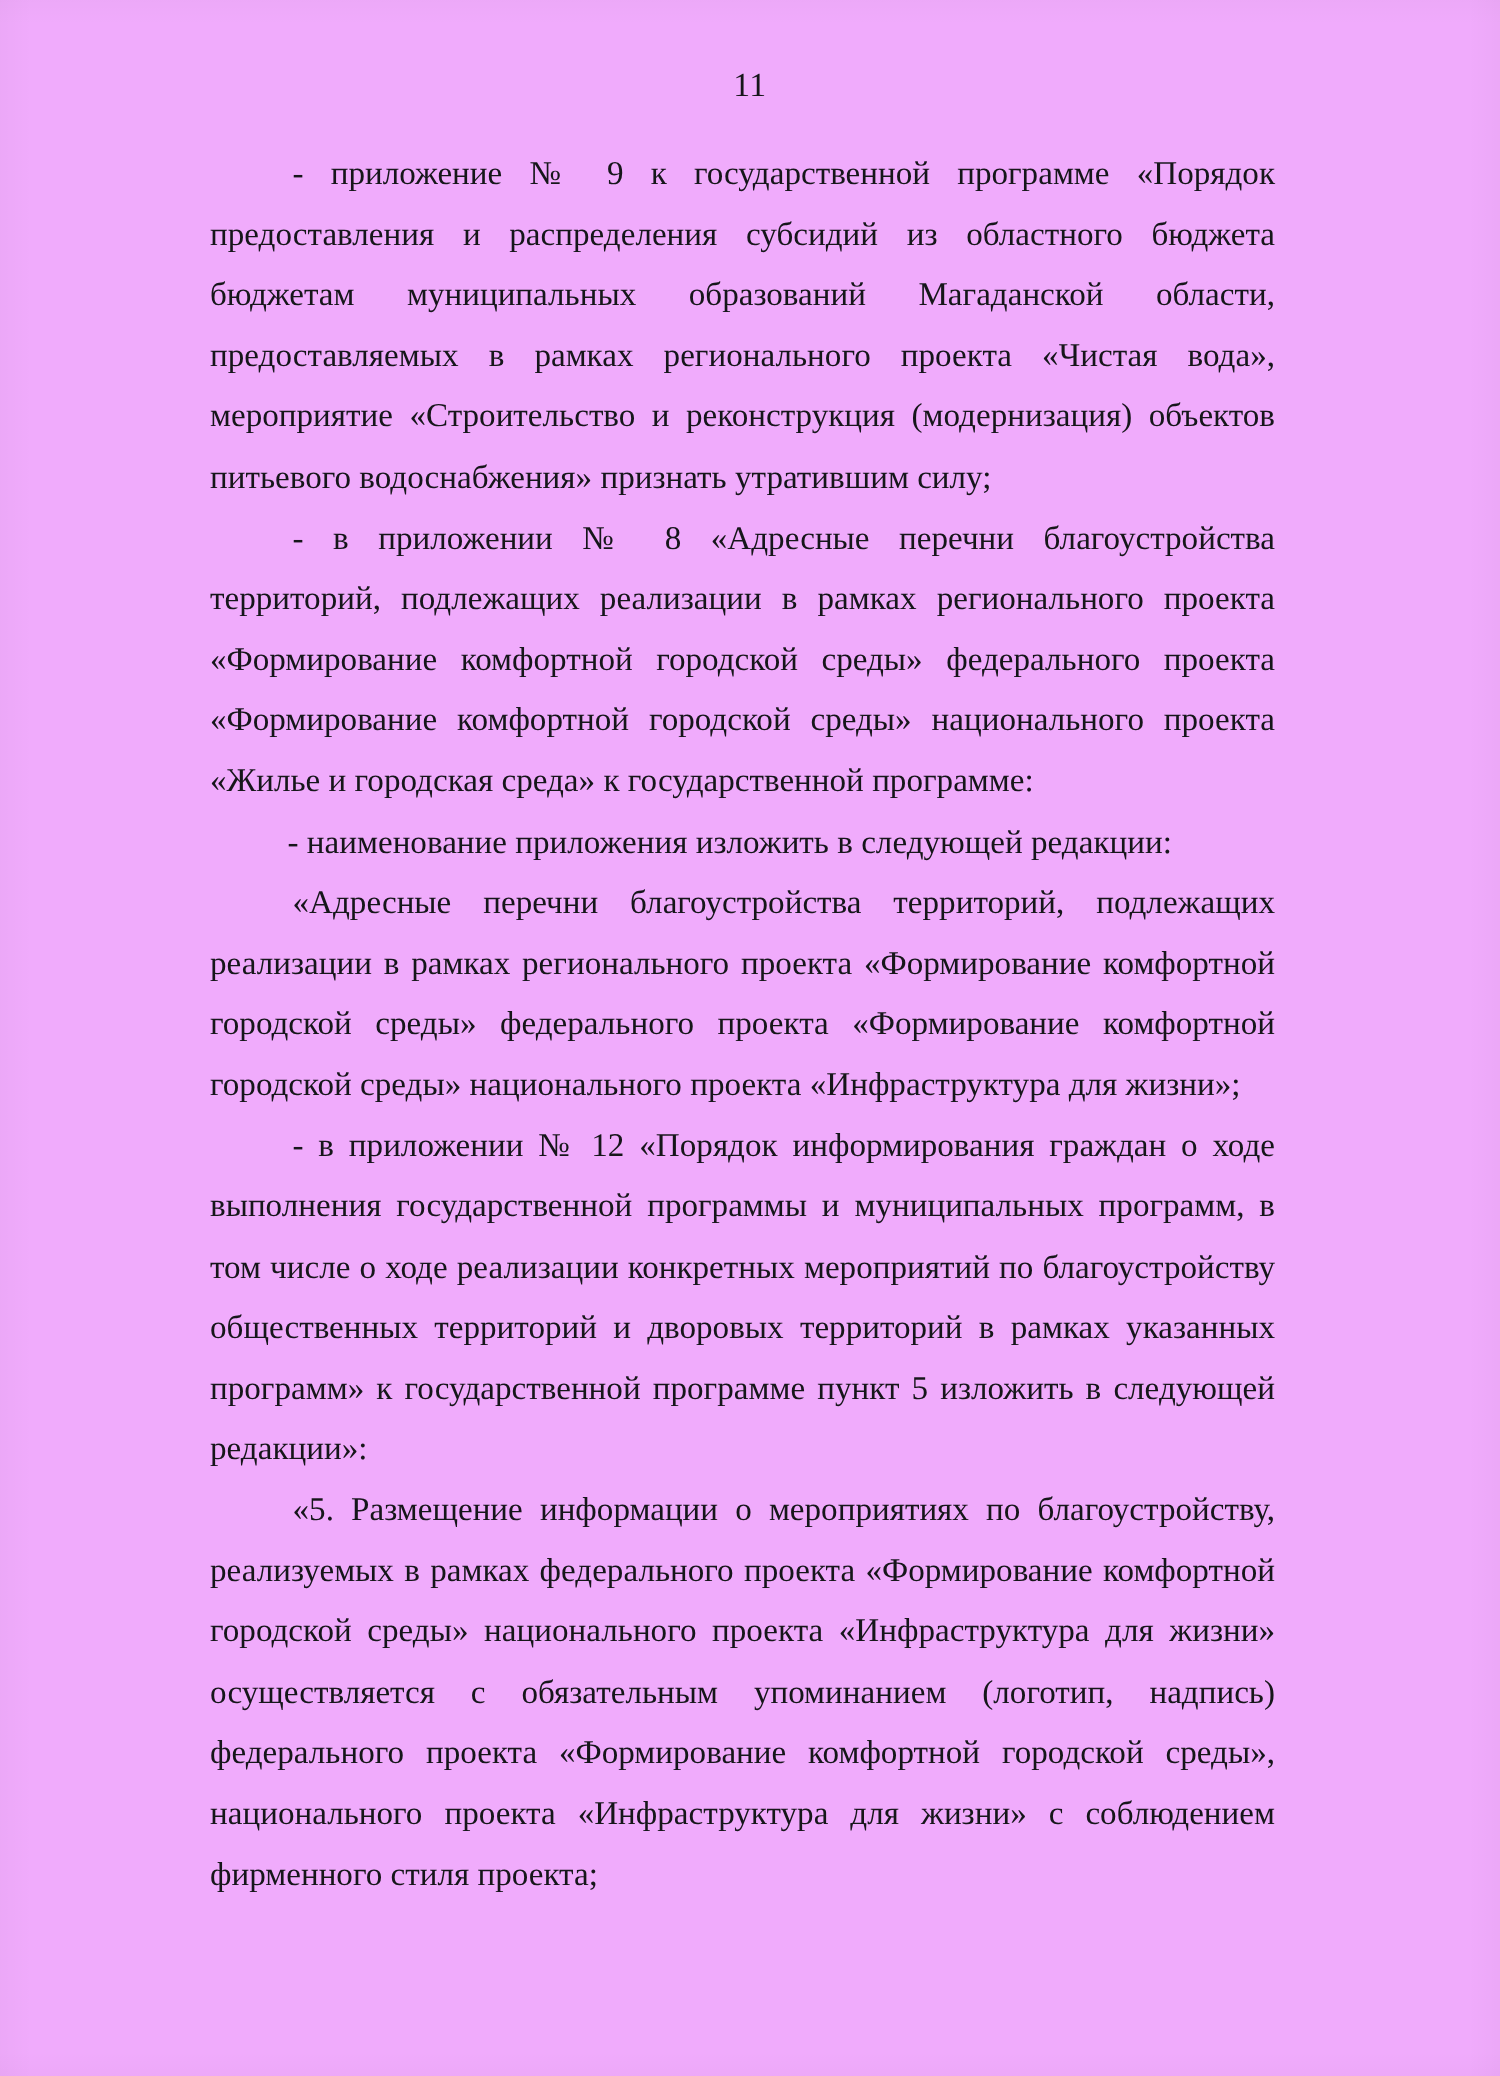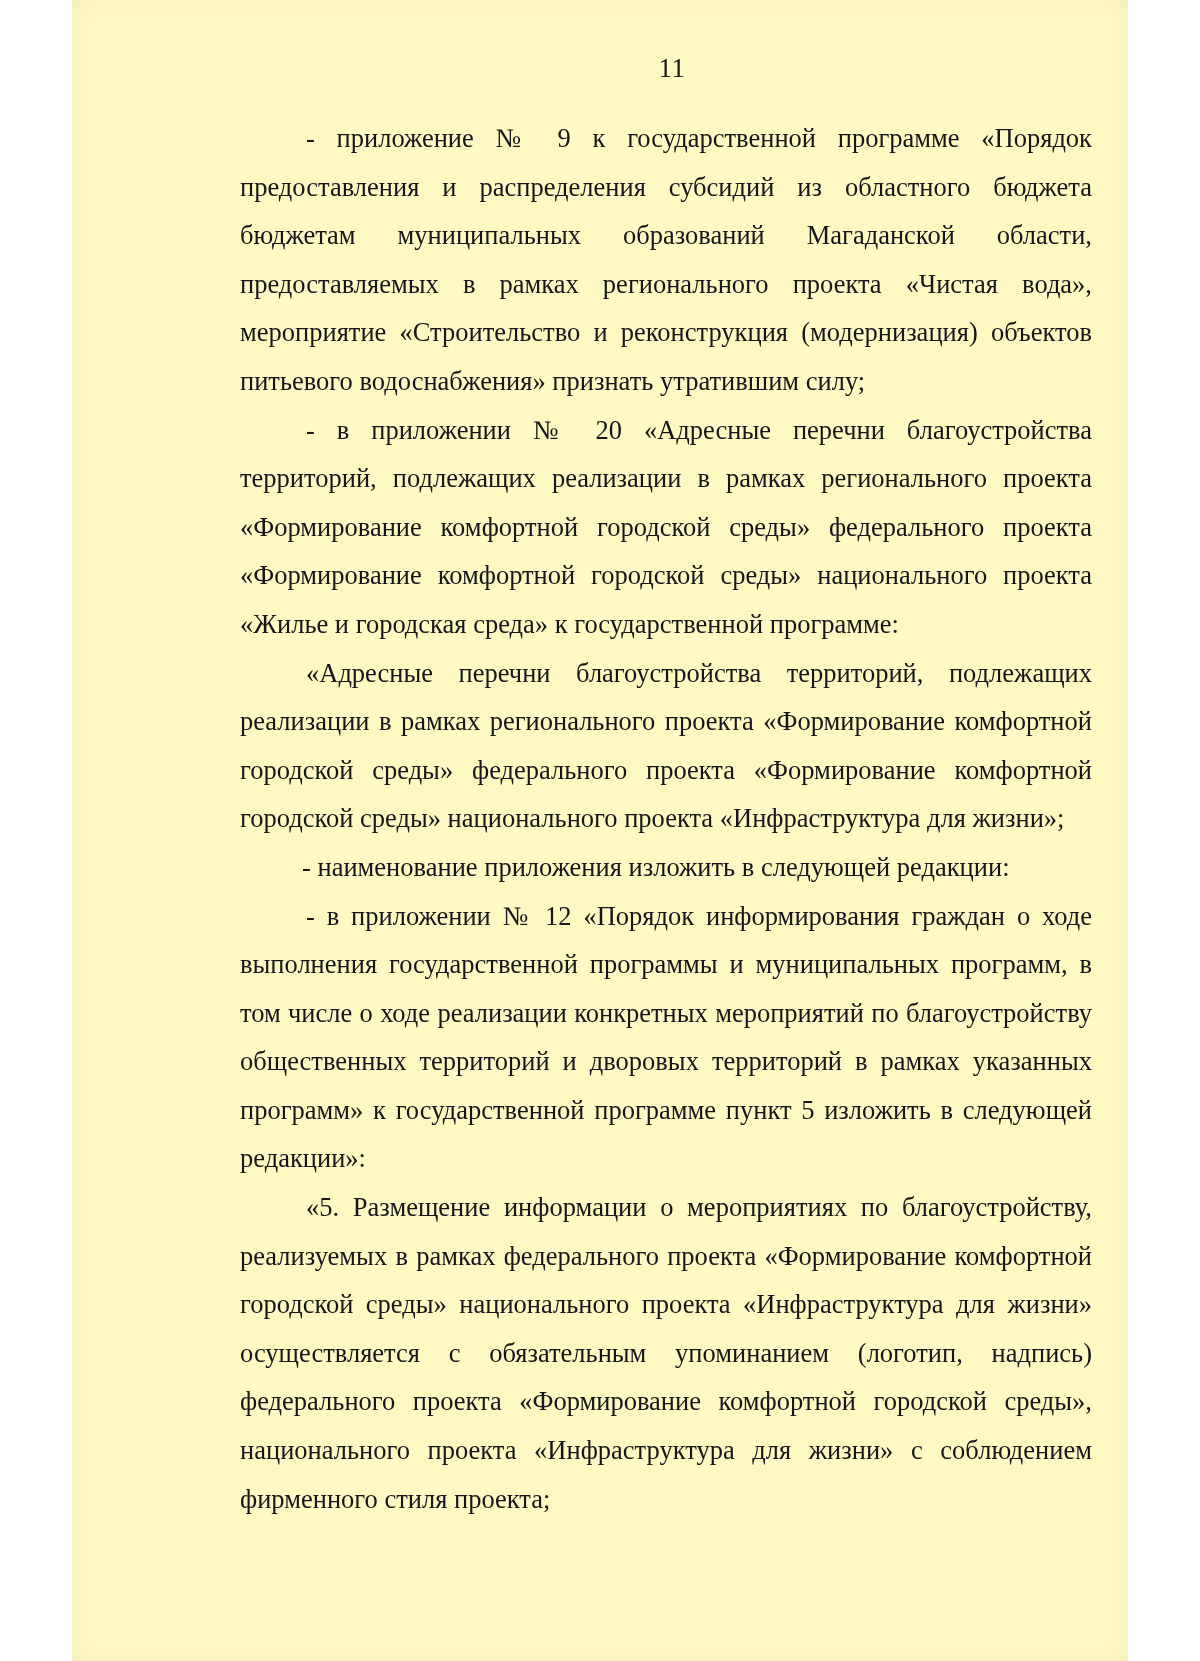--- a/index.html
+++ b/index.html
@@ -7,24 +7,24 @@
     margin: 0;
     padding: 0;
     background: #ffffff;
   }
   body {
     font-family: "Liberation Serif", "DejaVu Serif", serif;
     color: #111111;
   }
   .page {
     position: relative;
-    width: 1056px;
+    width: 1200px;
     height: 1661px;
     margin: 0 auto;
-    background: #fef9c3;
+    background: #f0abfc;
     overflow: hidden;
     box-sizing: border-box;
   }
   
   .page::before {
     content: "";
     position: absolute;
     inset: 0;
     pointer-events: none;
     background:
@@ -76,25 +76,25 @@
 <body>
 
 <div class="page">
 
   <div class="page-number">11</div>
 
   <div class="body-text">
 
     <p class="para">- приложение № 9 к государственной программе «Порядок предоставления и распределения субсидий из областного бюджета бюджетам муниципальных образований Магаданской области, предоставляемых в рамках регионального проекта «Чистая вода», мероприятие «Строительство и реконструкция (модернизация) объектов питьевого водоснабжения» признать утратившим силу;</p>
 
-    <p class="para">- в приложении № 20 «Адресные перечни благоустройства территорий, подлежащих реализации в рамках регионального проекта «Формирование комфортной городской среды» федерального проекта «Формирование комфортной городской среды» национального проекта «Жилье и городская среда» к государственной программе:</p>
+    <p class="para">- в приложении № 8 «Адресные перечни благоустройства территорий, подлежащих реализации в рамках регионального проекта «Формирование комфортной городской среды» федерального проекта «Формирование комфортной городской среды» национального проекта «Жилье и городская среда» к государственной программе:</p>
+
+    <p class="para tight-indent">- наименование приложения изложить в следующей редакции:</p>
 
     <p class="para">«Адресные перечни благоустройства территорий, подлежащих реализации в рамках регионального проекта «Формирование комфортной городской среды» федерального проекта «Формирование комфортной городской среды» национального проекта «Инфраструктура для жизни»;</p>
-
-    <p class="para tight-indent">- наименование приложения изложить в следующей редакции:</p>
 
     <p class="para">- в приложении № 12 «Порядок информирования граждан о ходе выполнения государственной программы и муниципальных программ, в том числе о ходе реализации конкретных мероприятий по благоустройству общественных территорий и дворовых территорий в рамках указанных программ» к государственной программе пункт 5 изложить в следующей редакции»:</p>
 
     <p class="para">«5. Размещение информации о мероприятиях по благоустройству, реализуемых в рамках федерального проекта «Формирование комфортной городской среды» национального проекта «Инфраструктура для жизни» осуществляется с обязательным упоминанием (логотип, надпись) федерального проекта «Формирование комфортной городской среды», национального проекта «Инфраструктура для жизни» с соблюдением фирменного стиля проекта;</p>
 
   </div>
 
 </div>
 
 </body></html>

